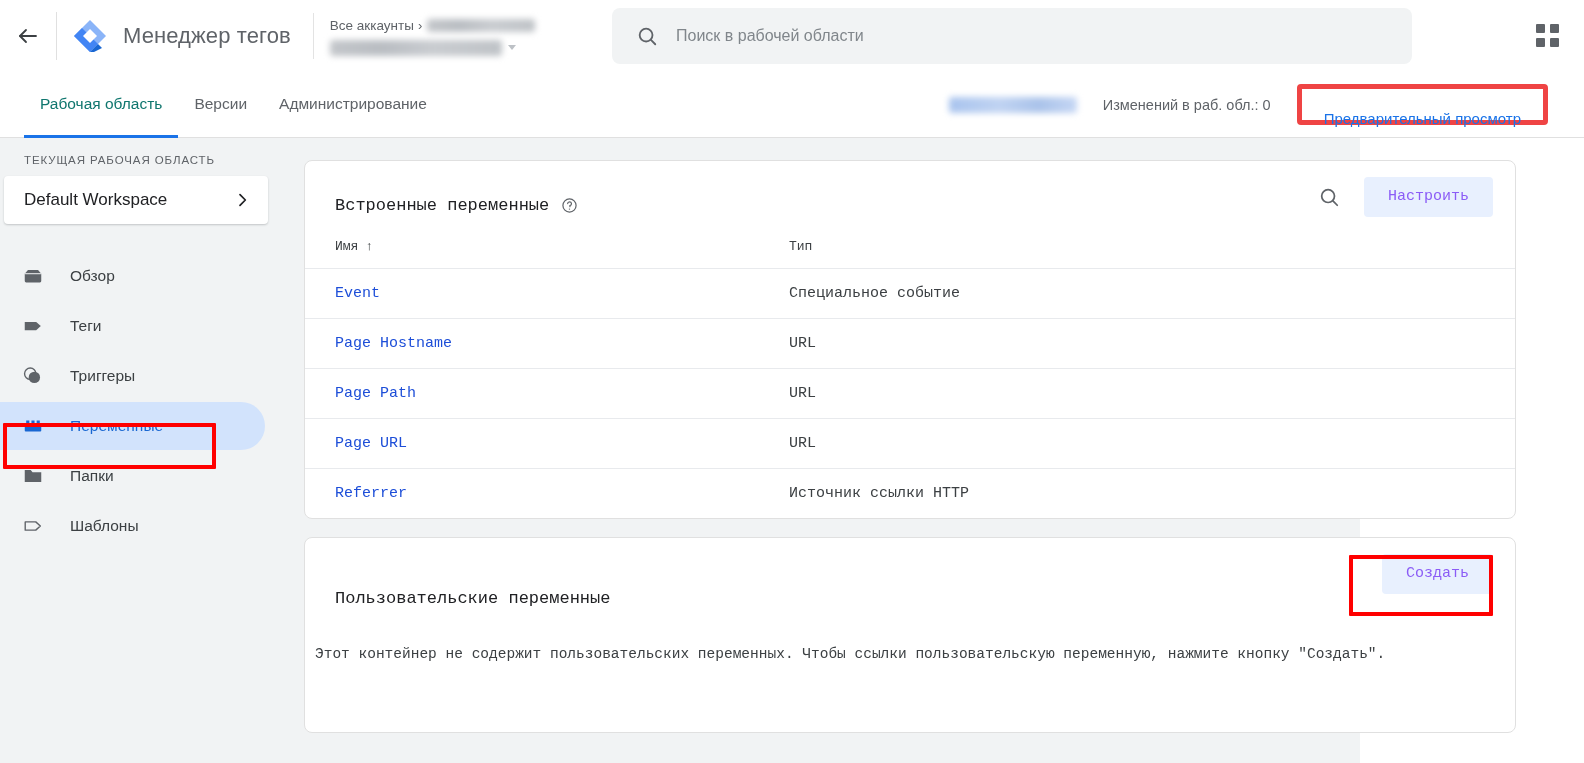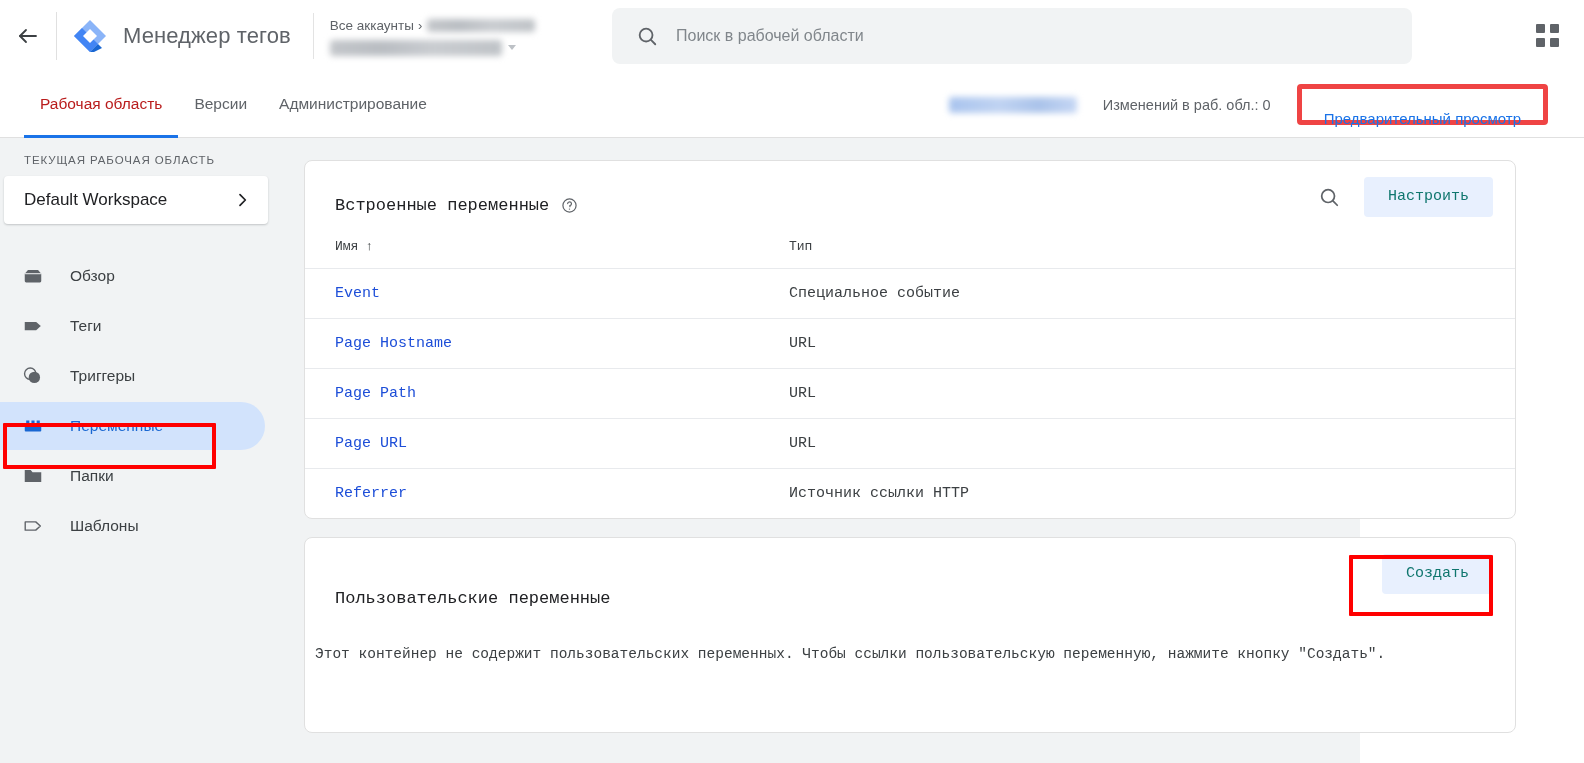--- a/index.html
+++ b/index.html
@@ -78,21 +78,21 @@
   
   .tabbar {
     position: absolute; left: 0; top: 71px; width: 1584px; height: 67px;
     background: #ffffff; border-bottom: 1px solid #e0e0e0;
   }
   .tabs { position: absolute; left: 24px; top: 0; display: flex; height: 67px; align-items: flex-start; }
   .tab {
     font-size: 15.5px; color: #5f6368; padding: 24px 16px 0 16px;
     position: relative; height: 67px; cursor: pointer; white-space: nowrap;
   }
-  .tab.active { color: #b91c1c; }
+  .tab.active { color: #0f766e; }
   .tab.active::after {
     content: ""; position: absolute; left: 0; right: 0; bottom: 0;
     height: 3px; background: #1a73e8;
   }
   .tab-right {
     position: absolute; right: 36px; top: 0; height: 67px;
     display: flex; align-items: center; gap: 26px;
   }
   .submit-blur {
     width: 128px; height: 16px; border-radius: 3px;
@@ -160,21 +160,21 @@
   .card-title { font-size: 17px; color: #202124; }
   .help-icon {
     margin-left: 12px; width: 17px; height: 17px; color: #5f6368; display: flex;
     cursor: pointer;
   }
   .card-header-actions {
     position: absolute; right: 22px; top: 16px; display: flex; align-items: center; gap: 20px;
   }
   .icon-btn { color: #5f6368; display: flex; cursor: pointer; padding: 4px; }
   .chip-btn {
-    background: #e8f0fe; color: #0f766e; font-size: 15px;
+    background: #e8f0fe; color: #8b5cf6; font-size: 15px;
     border-radius: 4px; padding: 0 24px; height: 40px; line-height: 40px;
     cursor: pointer; white-space: nowrap;
   }
 
   table.vtable { width: 100%; border-collapse: collapse; }
   table.vtable th {
     text-align: left; font-size: 13px; color: #3c4043; font-weight: normal;
     padding: 16px 0 14px 30px; border-bottom: 1px solid #e8eaed;
   }
   table.vtable th.col-type { padding-left: 0; }

